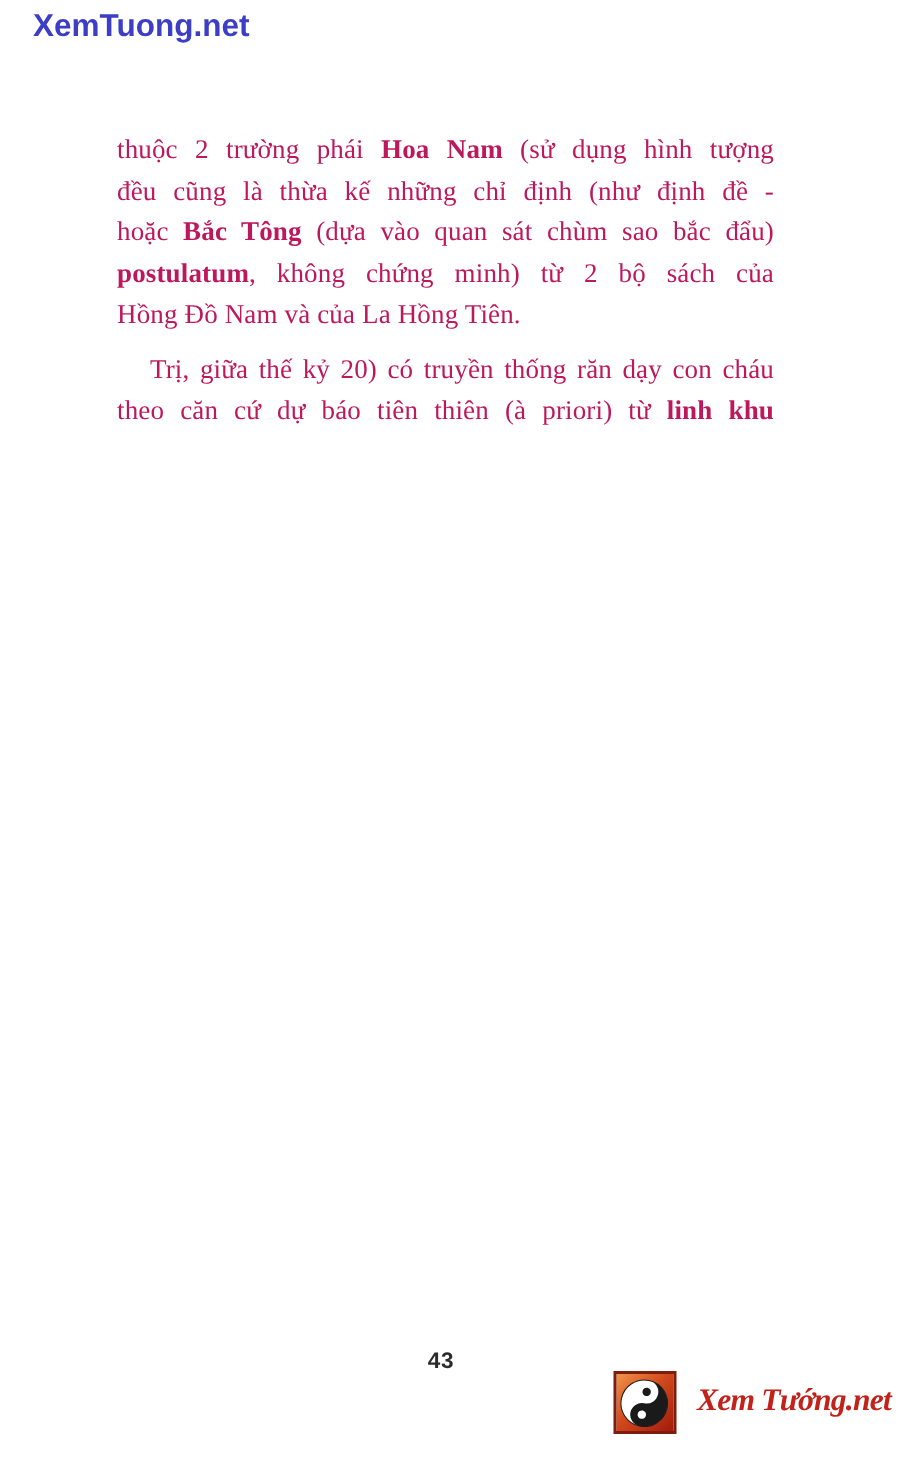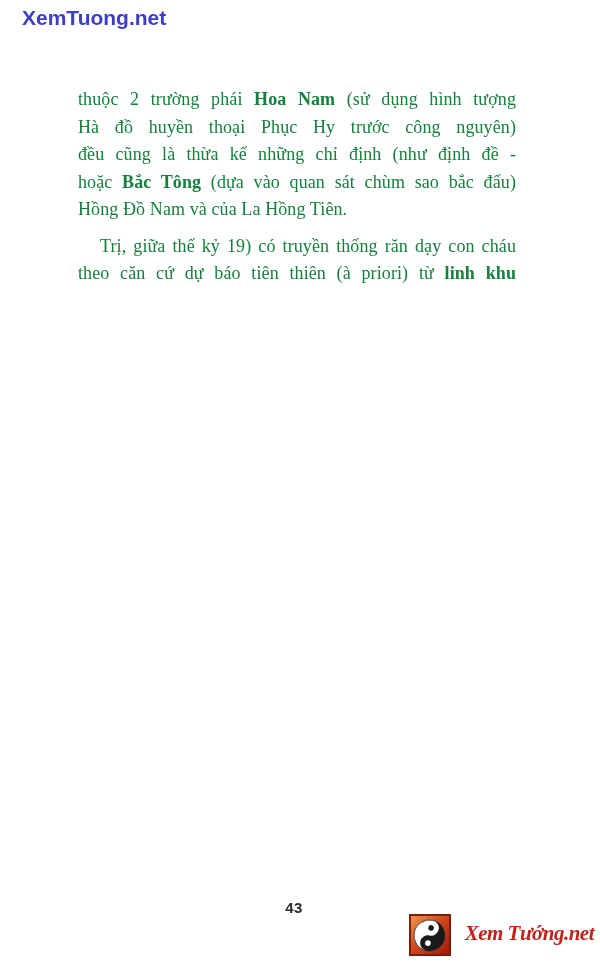--- a/index.html
+++ b/index.html
@@ -23,21 +23,21 @@
     cursor: pointer;
   }
 
   
   .text-block {
     position: absolute;
     left: 78px; top: 86px;
     width: 438px;
     font-size: 18px;
     line-height: 27.5px;
-    color: #15803d;
+    color: #be185d;
     letter-spacing: 0.1px;
   }
   .para { text-align: justify; }
   .para + .para { margin-top: 9px; }
   .para-indent .line:first-child { text-indent: 22px; }
   .line { text-align: justify; text-align-last: justify; text-justify: inter-word; }
   .line-end { text-align-last: left; }
   .b { font-weight: bold; }
 
   
@@ -82,27 +82,27 @@
   }
 </style>
 </head>
 <body>
 
 <a class="site-link">XemTuong.net</a>
 
 <div class="text-block">
     <div class="para">
       <div class="line"><span>thuộc 2 trường phái </span><span class="b">Hoa Nam</span><span> (sử dụng hình tượng</span></div>
-      <div class="line"><span>Hà đồ huyền thoại Phục Hy trước công nguyên)</span></div>
       <div class="line"><span>đều cũng là thừa kế những chỉ định (như định đề -</span></div>
       <div class="line"><span>hoặc </span><span class="b">Bắc Tông</span><span> (dựa vào quan sát chùm sao bắc đẩu)</span></div>
+      <div class="line"><span class="b">postulatum</span><span>, không chứng minh) từ 2 bộ sách của</span></div>
       <div class="line line-end"><span>Hồng Đồ Nam và của La Hồng Tiên.</span></div>
     </div>
     <div class="para para-indent">
-      <div class="line"><span>Trị, giữa thế kỷ 19) có truyền thống răn dạy con cháu</span></div>
+      <div class="line"><span>Trị, giữa thế kỷ 20) có truyền thống răn dạy con cháu</span></div>
       <div class="line"><span>theo căn cứ dự báo tiên thiên (à priori) từ </span><span class="b">linh khu</span></div>
     </div>
   </div>
 
 <div class="page-number">43</div>
 
 <div class="logo">
   <span class="yy-box">
     <svg width="33" height="33" viewBox="0 0 100 100" aria-hidden="true">
       <g transform="rotate(12 50 50)">

